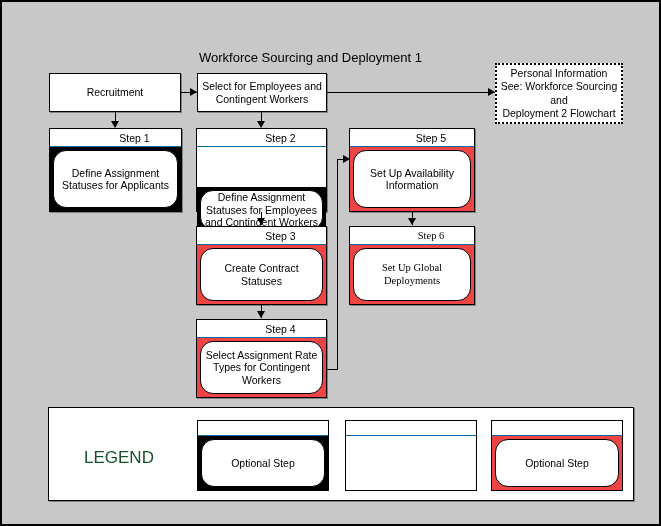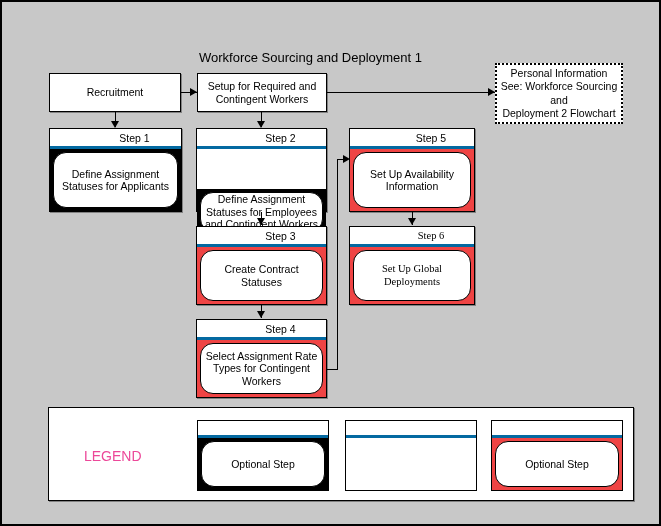--- a/index.html
+++ b/index.html
@@ -61,21 +61,21 @@
   .step {
     background: #ffffff;
     border: 1px solid #000000;
     display: flex;
     flex-direction: column;
     box-shadow: 1px 1px 0 rgba(0,0,0,0.35);
   }
   .step-header {
     height: 17px;
     flex: 0 0 17px;
-    border-bottom: 3px solid #0369a1;
+    border-bottom: 1px solid #0369a1;
     display: flex;
     align-items: center;
     justify-content: center;
     font-size: 10.5px;
     color: #000;
     background: #ffffff;
     padding-left: 38px;
   }
   .step-body {
     flex: 1 1 auto;
@@ -107,22 +107,22 @@
   }
   .step-body.fill-white > .step-inner { border-color: #000; }
 
   
   .legend-box {
     background: #ffffff;
     border: 1px solid #000000;
     box-shadow: 1px 1px 0 rgba(0,0,0,0.35);
   }
   .legend-title {
-    font-size: 14px;
-    color: #ec4899;
+    font-size: 17px;
+    color: #14532d;
     text-align: center;
   }
 
   
   .line-h { background: #000000; height: 1px; }
   .line-v { background: #000000; width: 1px; }
   .arrow-r {
     width: 0; height: 0;
     border-top: 4px solid transparent;
     border-bottom: 4px solid transparent;
@@ -144,21 +144,21 @@
 
   <div class="abs plain-box" style="left:47px; top:71px; width:132px; height:39px;">
     <span>Recruitment</span>
   </div>
 
   <div class="abs line-h" style="left:179px; top:90px; width:16px;"></div>
   <div class="abs arrow-r" style="left:188px; top:86px;"></div>
 
   <div class="abs plain-box" style="left:195px; top:71px; width:130px; height:39px;">
     <span>
-      <span>Setup for Required and</span><br>
+      <span>Select for Employees and</span><br>
       <span>Contingent Workers</span>
     </span>
   </div>
 
   <div class="abs line-h" style="left:325px; top:90px; width:168px;"></div>
   <div class="abs arrow-r" style="left:486px; top:86px;"></div>
 
   <div class="abs dashed-box" style="left:493px; top:61px; width:128px; height:61px;">
     <span>
       <span>Personal Information</span><br>

